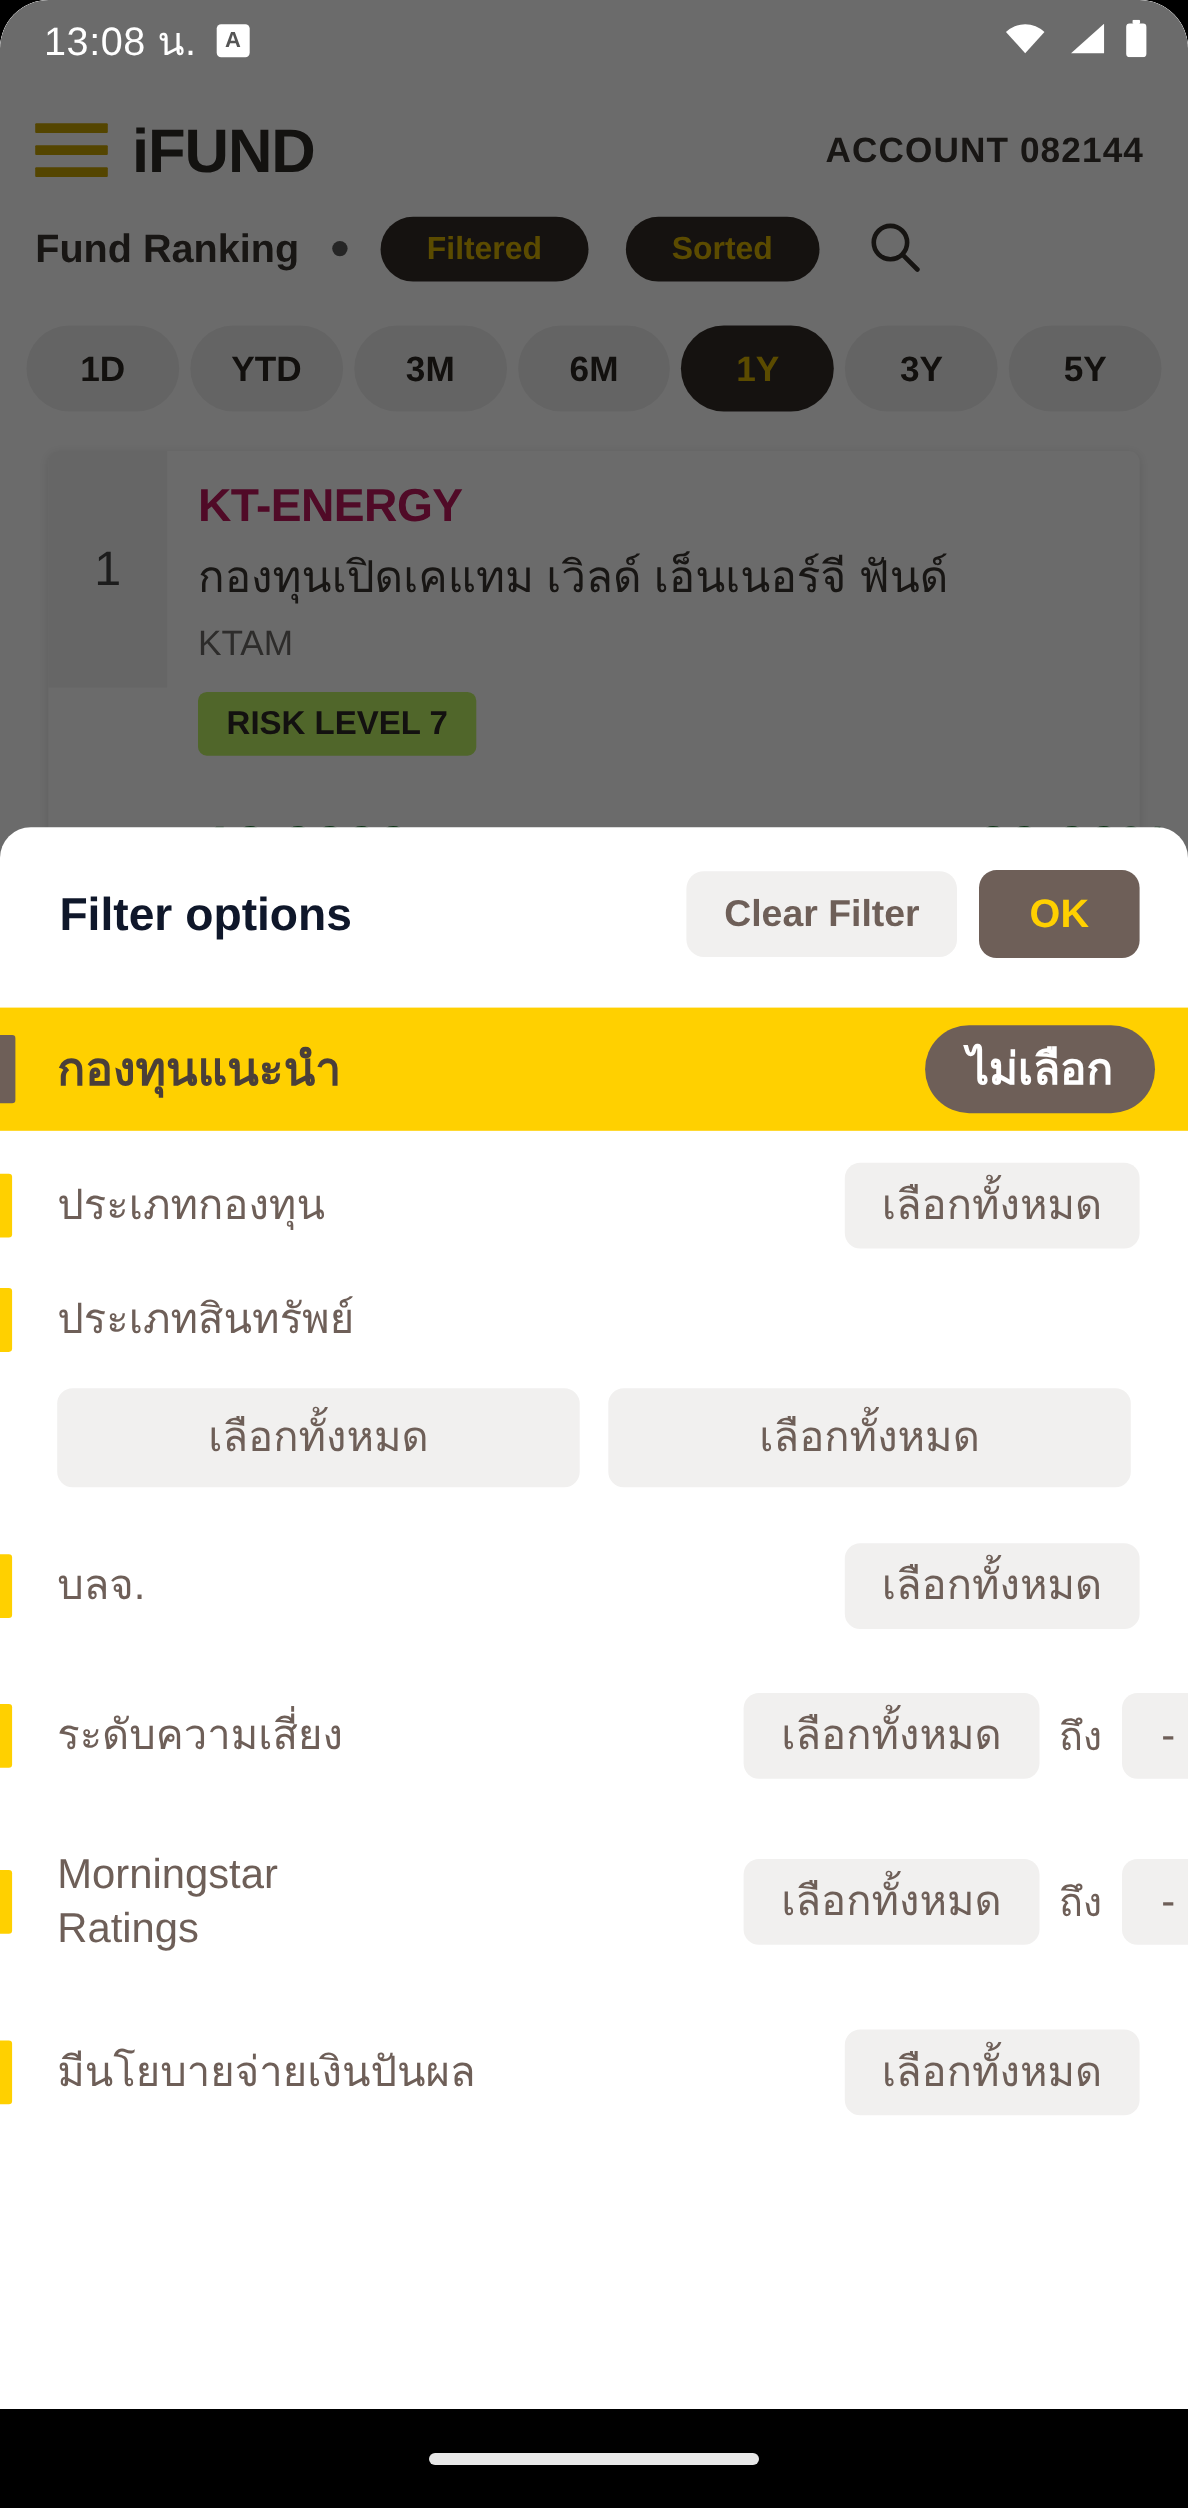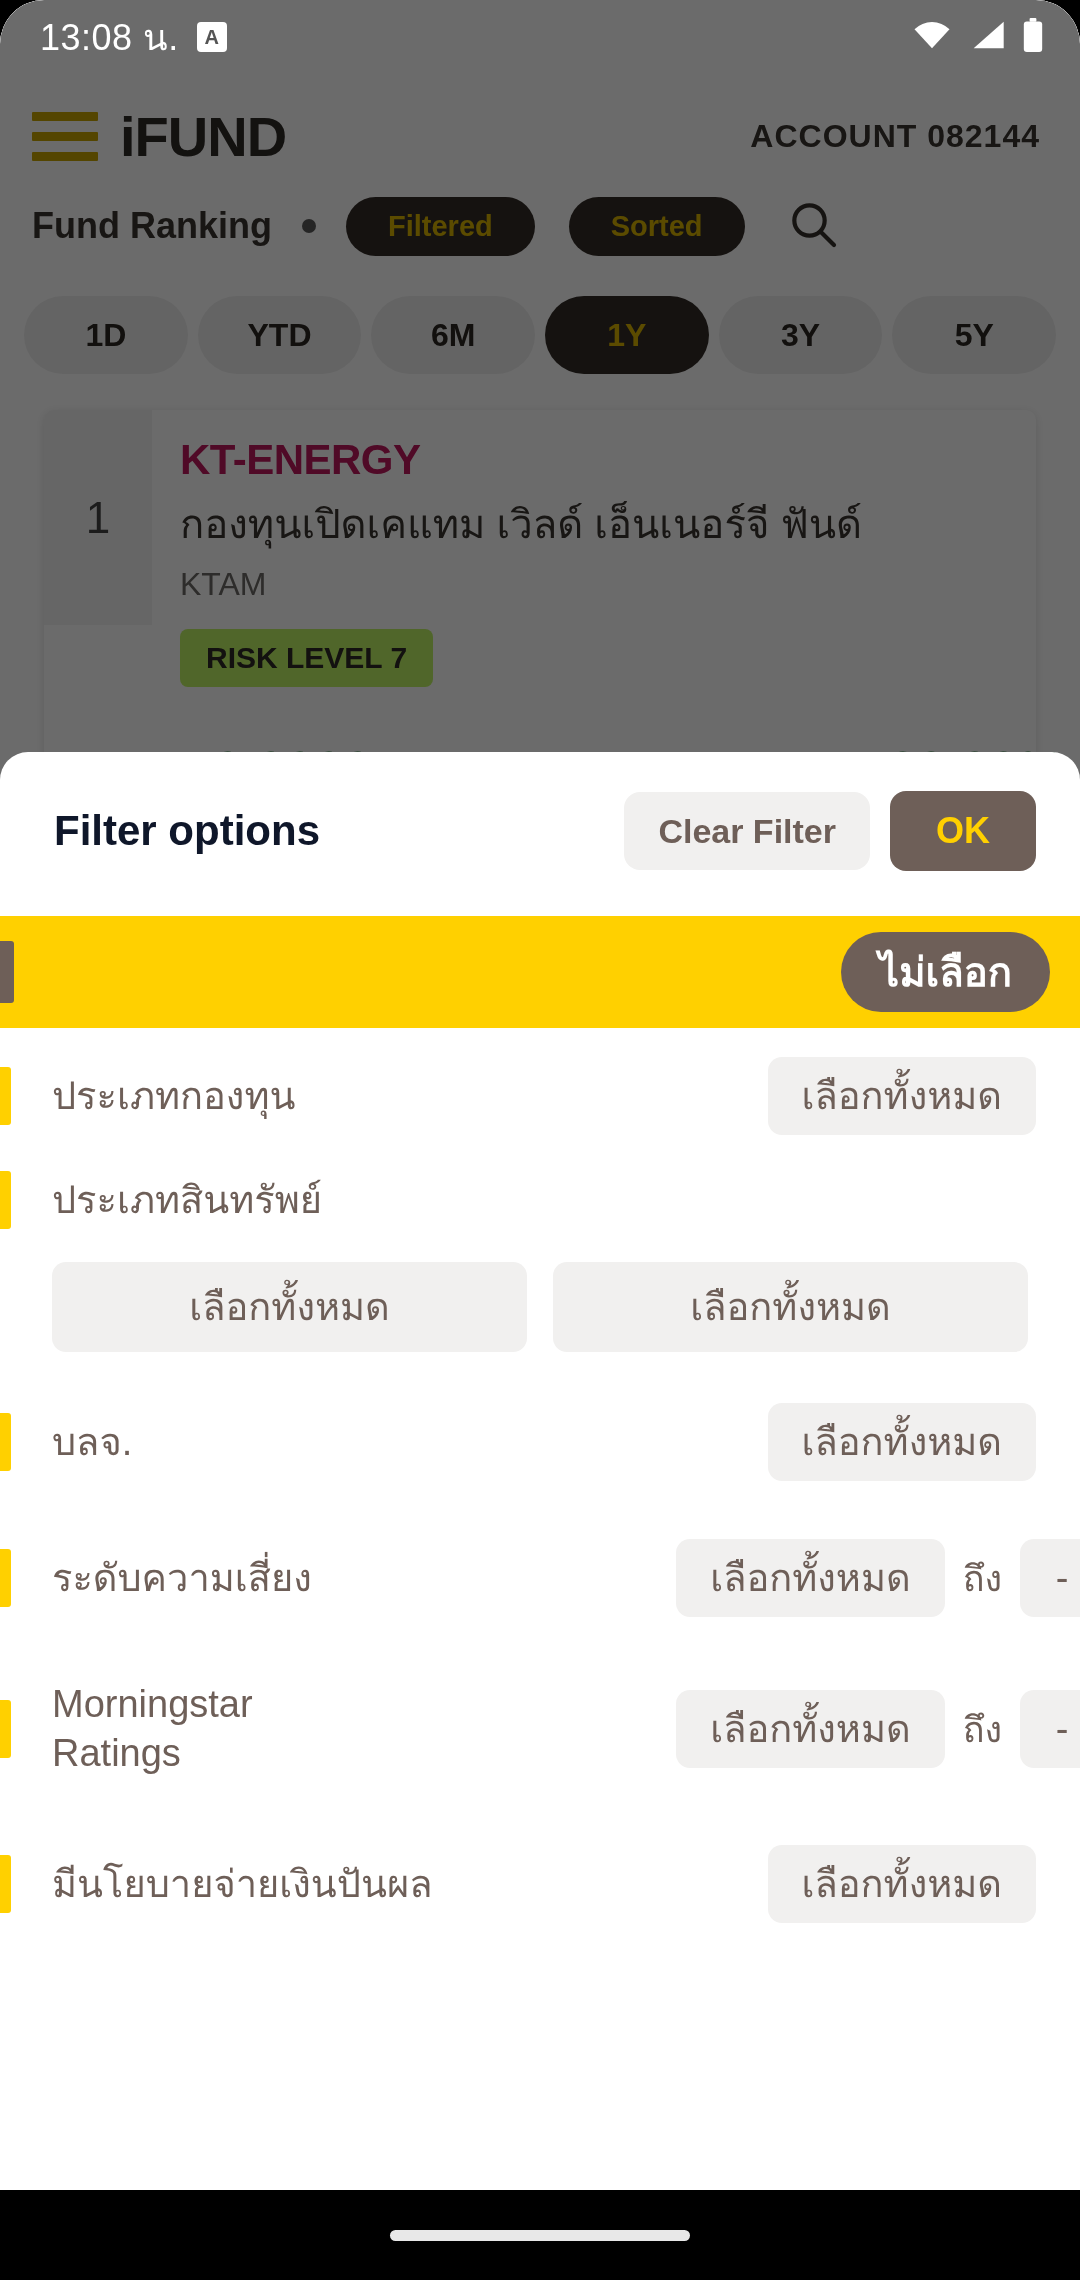--- a/index.html
+++ b/index.html
@@ -207,20 +207,21 @@
               <circle cx="10.5" cy="10.5" r="6.5"></circle>
               <line x1="15.5" y1="15.5" x2="21" y2="21" stroke-linecap="round"></line>
             </svg>
           </div>
         </div>
       </div>
 
       <div id="period-tabs">
         <div class="ptab">1D</div>
         <div class="ptab">YTD</div>
+        <div class="ptab">3M</div>
         <div class="ptab">6M</div>
         <div class="ptab active">1Y</div>
         <div class="ptab">3Y</div>
         <div class="ptab">5Y</div>
       </div>
 
       <div id="fund-card">
         <div class="rank-col">1</div>
         <div class="fund-body">
           <div class="fund-code">KT-ENERGY</div>
@@ -268,20 +269,21 @@
     <div id="sheet-header">
       <div class="sheet-title">Filter options</div>
       <div class="btn-clear">Clear Filter</div>
       <div class="btn-ok">OK</div>
     </div>
 
     <div class="rows">
 
       <div class="row-highlight">
         <div class="accent"></div>
+        <div class="flabel">กองทุนแนะนำ</div>
         <div class="pill-dark">ไม่เลือก</div>
       </div>
 
       <div class="frow" style="height:136px">
         <div class="accent"></div>
         <div class="flabel">ประเภทกองทุน</div>
         <div class="pill r-spacer-right" style="margin-right:44px">เลือกทั้งหมด</div>
       </div>
 
       <div class="frow" style="min-height:72px">

